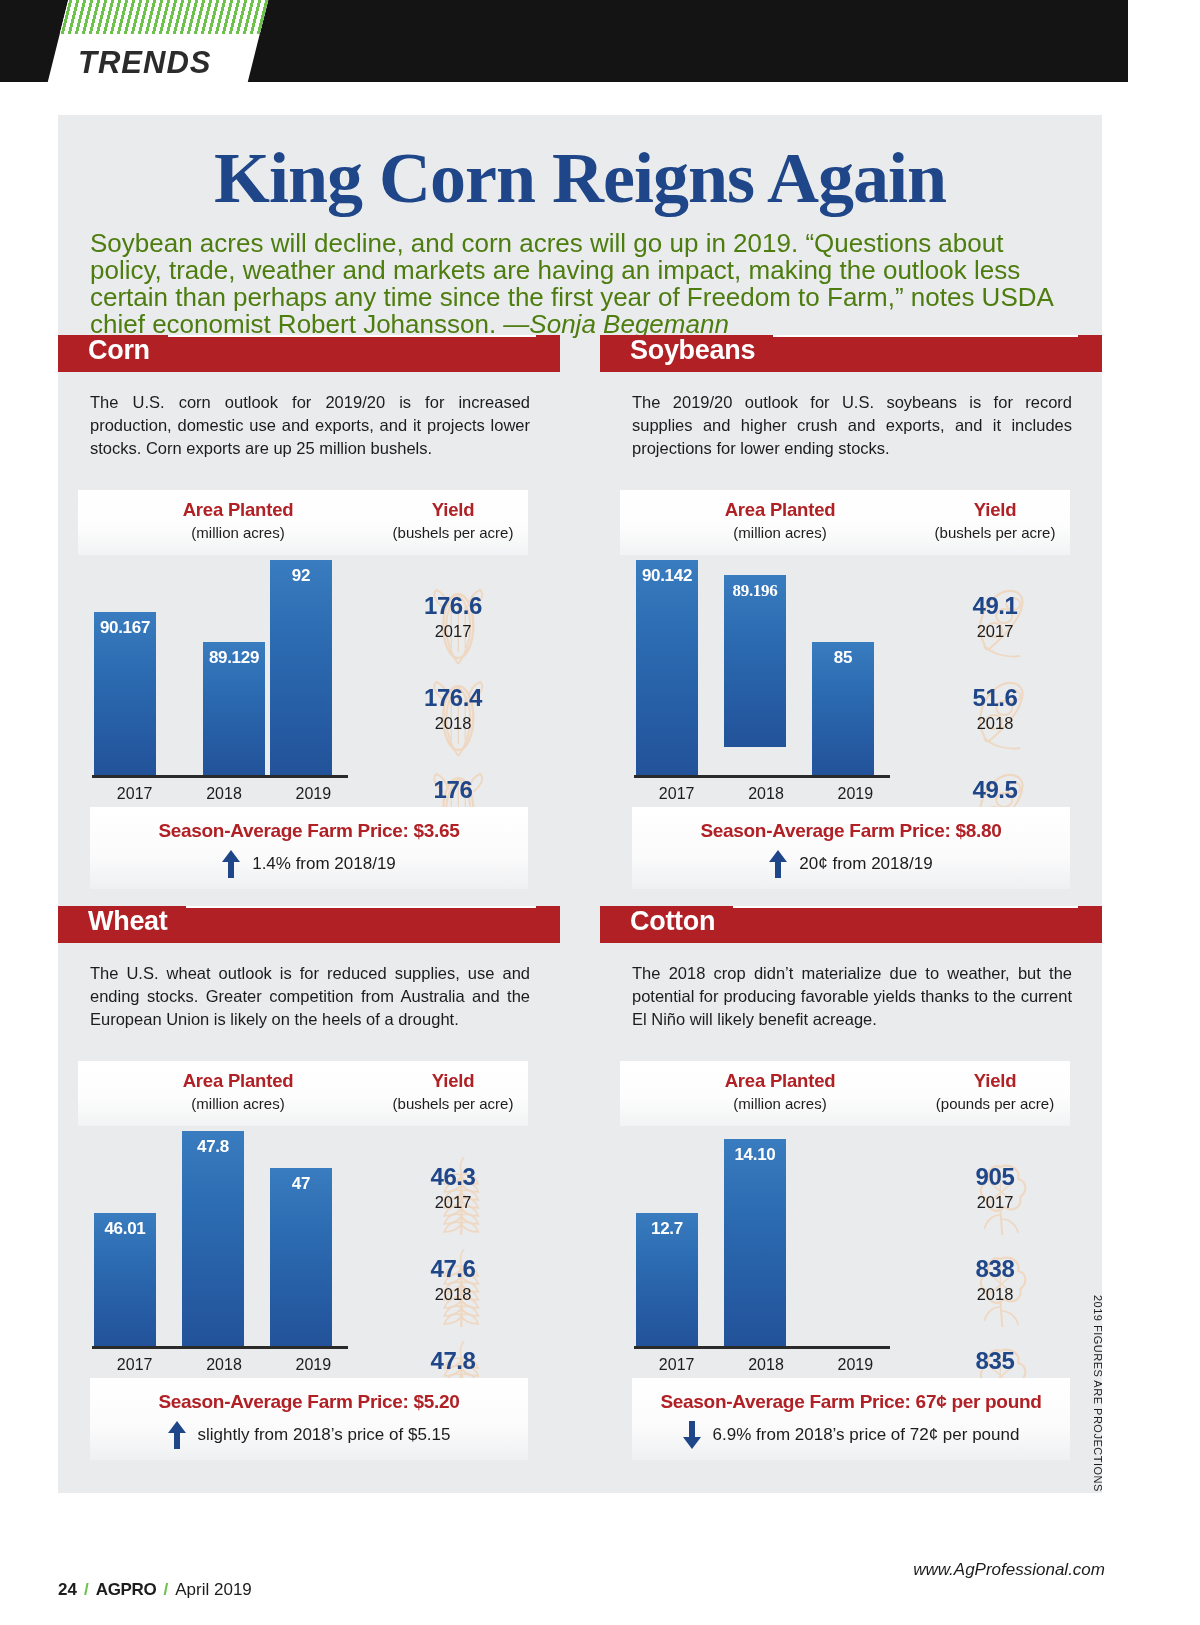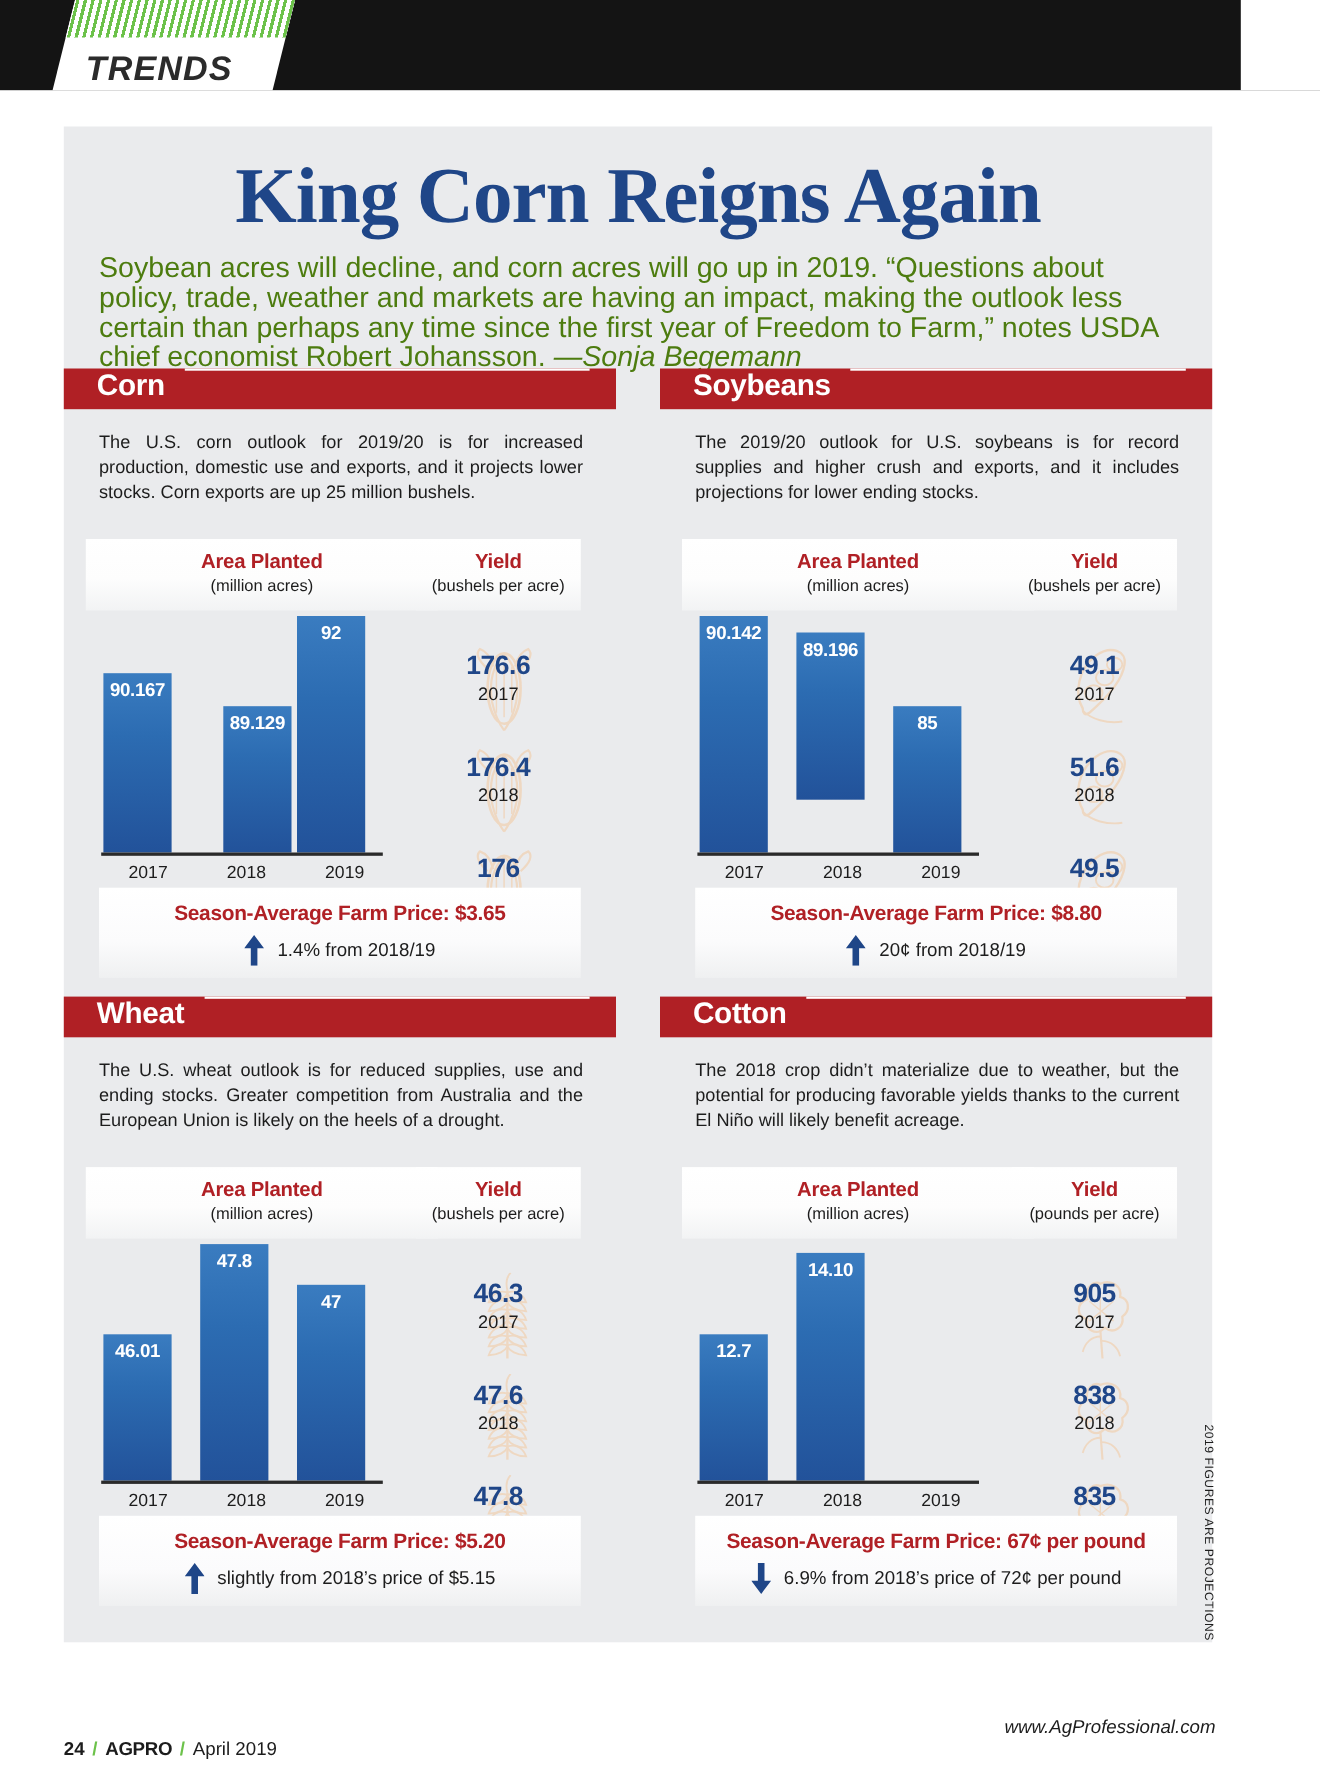--- a/index.html
+++ b/index.html
@@ -325,21 +325,21 @@
         </div>
         <div class="chart-box yield">
           <div class="box-title">Yield</div>
           <div class="box-sub">(bushels per acre)</div>
         </div>
         <div class="bar-wrap" style="left:36px; top:225px; height:215px; width:62px;">
           <div class="bar" style="height:215px;">
             <div class="bar-label">90.142</div>
           </div>
         </div>
-        <div class="bar-wrap" style="left:124px; top:240px; height:152px; width:62px;">
+        <div class="bar-wrap" style="left:124px; top:240px; height:172px; width:62px;font-family:Liberation Serif, serif;">
           <div class="bar" style="height:200px;">
             <div class="bar-label">89.196</div>
           </div>
         </div>
         <div class="bar-wrap" style="left:212px; top:307px; height:133px; width:62px;">
           <div class="bar" style="height:133px;">
             <div class="bar-label">85</div>
           </div>
         </div>
         <div class="axis" style="left:34px; top:440px; width:256px;"></div>

